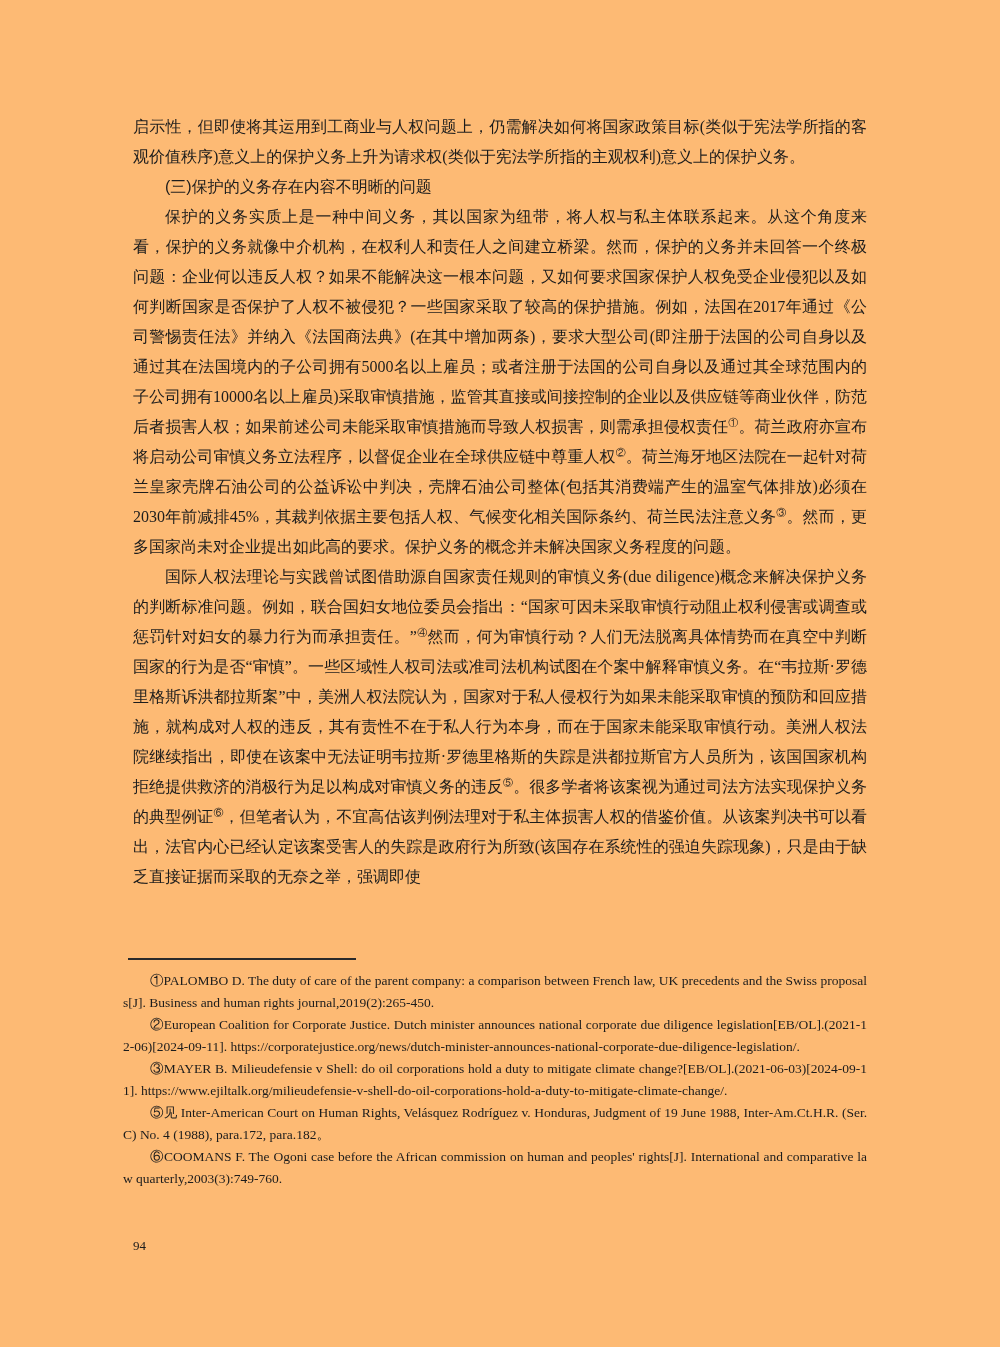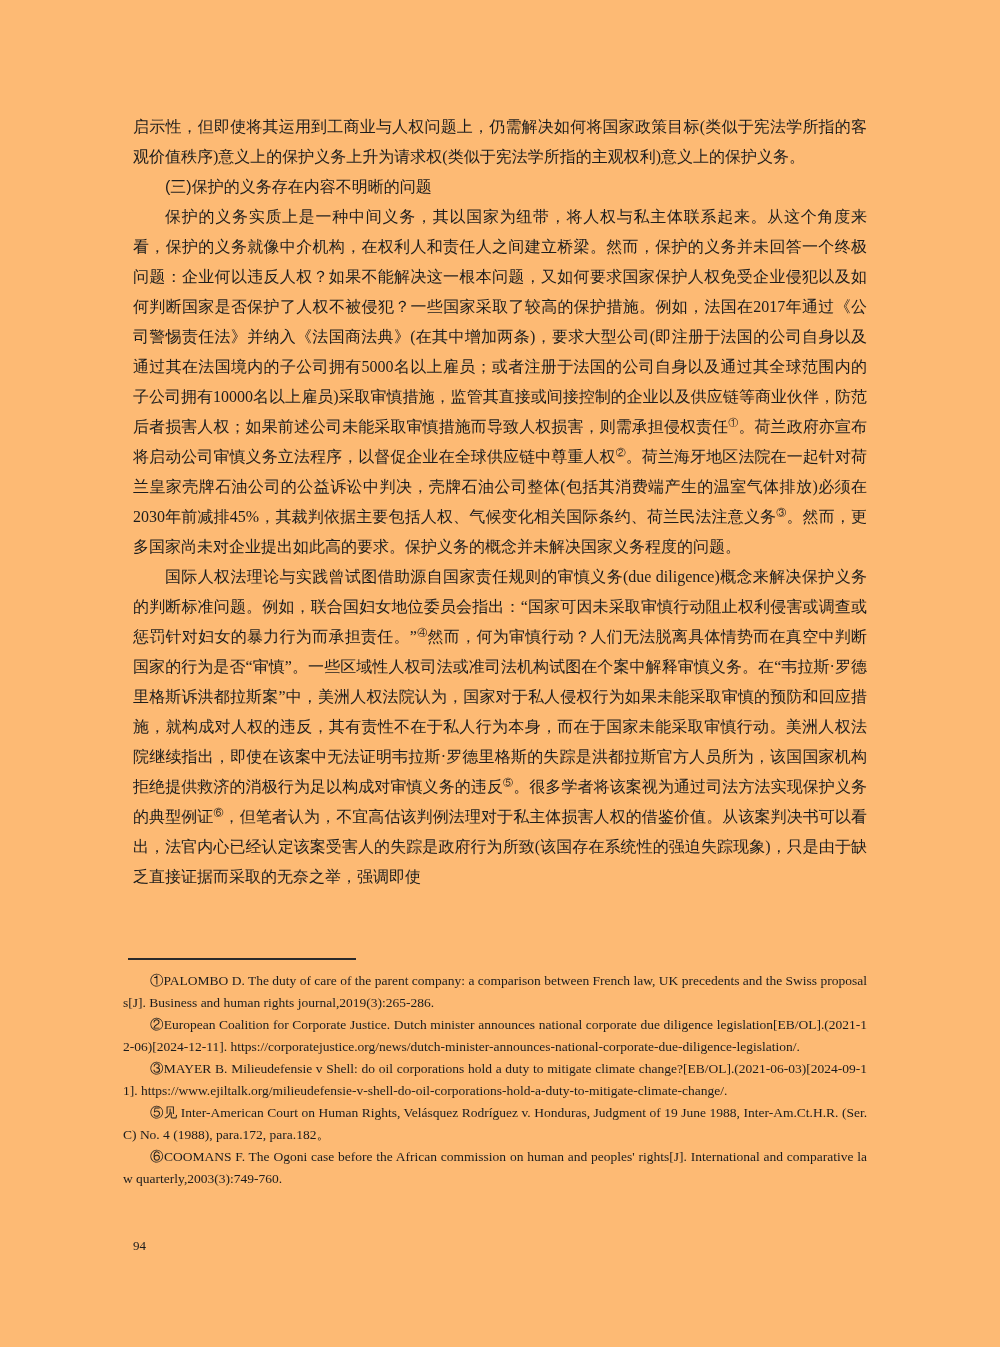--- a/index.html
+++ b/index.html
@@ -66,23 +66,23 @@
 
     <p><span>保护的义务实质上是一种中间义务，其以国家为纽带，将人权与私主体联系起来。从这个角度来看，保护的义务就像中介机构，在权利人和责任人之间建立桥梁。然而，保护的义务并未回答一个终极问题：企业何以违反人权？如果不能解决这一根本问题，又如何要求国家保护人权免受企业侵犯以及如何判断国家是否保护了人权不被侵犯？一些国家采取了较高的保护措施。例如，法国在2017年通过《公司警惕责任法》并纳入《法国商法典》(在其中增加两条)，要求大型公司(即注册于法国的公司自身以及通过其在法国境内的子公司拥有5000名以上雇员；或者注册于法国的公司自身以及通过其全球范围内的子公司拥有10000名以上雇员)采取审慎措施，监管其直接或间接控制的企业以及供应链等商业伙伴，防范后者损害人权；如果前述公司未能采取审慎措施而导致人权损害，则需承担侵权责任</span><sup class="fnref">①</sup><span>。荷兰政府亦宣布将启动公司审慎义务立法程序，以督促企业在全球供应链中尊重人权</span><sup class="fnref">②</sup><span>。荷兰海牙地区法院在一起针对荷兰皇家壳牌石油公司的公益诉讼中判决，壳牌石油公司整体(包括其消费端产生的温室气体排放)必须在2030年前减排45%，其裁判依据主要包括人权、气候变化相关国际条约、荷兰民法注意义务</span><sup class="fnref">③</sup><span>。然而，更多国家尚未对企业提出如此高的要求。保护义务的概念并未解决国家义务程度的问题。</span></p>
 
     <p><span>国际人权法理论与实践曾试图借助源自国家责任规则的审慎义务(due diligence)概念来解决保护义务的判断标准问题。例如，联合国妇女地位委员会指出：“国家可因未采取审慎行动阻止权利侵害或调查或惩罚针对妇女的暴力行为而承担责任。”</span><sup class="fnref">④</sup><span>然而，何为审慎行动？人们无法脱离具体情势而在真空中判断国家的行为是否“审慎”。一些区域性人权司法或准司法机构试图在个案中解释审慎义务。在“韦拉斯·罗德里格斯诉洪都拉斯案”中，美洲人权法院认为，国家对于私人侵权行为如果未能采取审慎的预防和回应措施，就构成对人权的违反，其有责性不在于私人行为本身，而在于国家未能采取审慎行动。美洲人权法院继续指出，即使在该案中无法证明韦拉斯·罗德里格斯的失踪是洪都拉斯官方人员所为，该国国家机构拒绝提供救济的消极行为足以构成对审慎义务的违反</span><sup class="fnref">⑤</sup><span>。很多学者将该案视为通过司法方法实现保护义务的典型例证</span><sup class="fnref">⑥</sup><span>，但笔者认为，不宜高估该判例法理对于私主体损害人权的借鉴价值。从该案判决书可以看出，法官内心已经认定该案受害人的失踪是政府行为所致(该国存在系统性的强迫失踪现象)，只是由于缺乏直接证据而采取的无奈之举，强调即使</span></p>
 
   </div>
 
   <div class="footnotes">
     <div class="fn-rule"></div>
 
-    <p><span>①</span><span>PALOMBO D. The duty of care of the parent company: a comparison between French law, UK precedents and the Swiss proposals[J]. Business and human rights journal,2019(3):265-286.</span></p>
+    <p><span>①</span><span>PALOMBO D. The duty of care of the parent company: a comparison between French law, UK precedents and the Swiss proposals[J]. Business and human rights journal,2019(2):265-450.</span></p>
 
-    <p><span>②</span><span>European Coalition for Corporate Justice. Dutch minister announces national corporate due diligence legislation[EB/OL].(2021-12-06)[2024-12-11]. https://corporatejustice.org/news/dutch-minister-announces-national-corporate-due-diligence-legislation/.</span></p>
+    <p><span>②</span><span>European Coalition for Corporate Justice. Dutch minister announces national corporate due diligence legislation[EB/OL].(2021-12-06)[2024-09-11]. https://corporatejustice.org/news/dutch-minister-announces-national-corporate-due-diligence-legislation/.</span></p>
 
     <p><span>③</span><span>MAYER B. Milieudefensie v Shell: do oil corporations hold a duty to mitigate climate change?[EB/OL].(2021-06-03)[2024-09-11]. https://www.ejiltalk.org/milieudefensie-v-shell-do-oil-corporations-hold-a-duty-to-mitigate-climate-change/.</span></p>
 
 
     <p><span>⑤</span><span>见 Inter-American Court on Human Rights, Velásquez Rodríguez v. Honduras, Judgment of 19 June 1988, Inter-Am.Ct.H.R. (Ser. C) No. 4 (1988), para.172, para.182。</span></p>
 
     <p><span>⑥</span><span>COOMANS F. The Ogoni case before the African commission on human and peoples' rights[J]. International and comparative law quarterly,2003(3):749-760.</span></p>
   </div>
 
   <div class="page-number">94</div>

